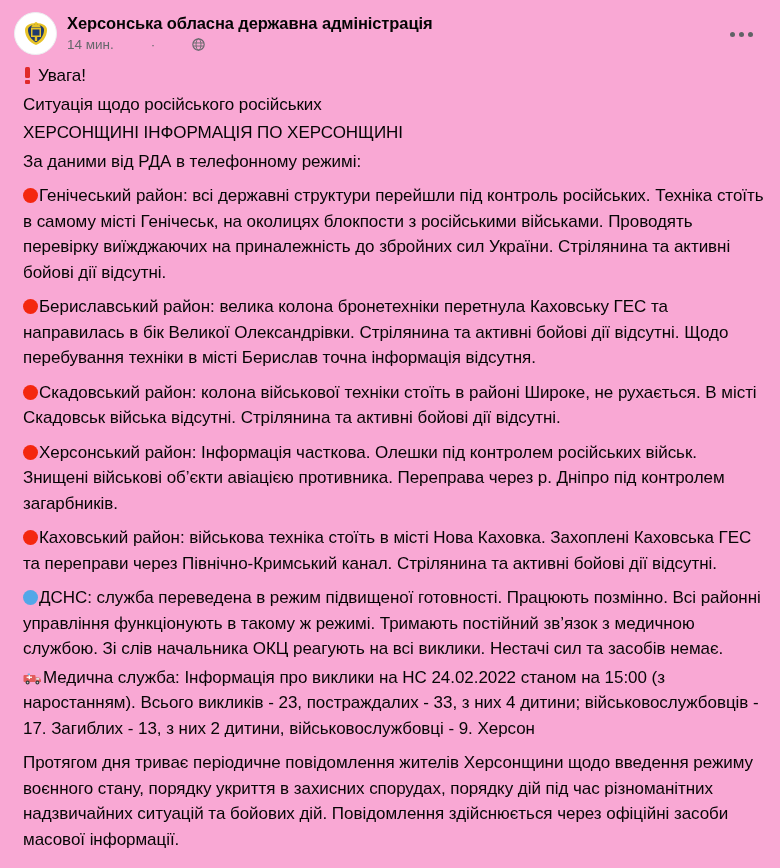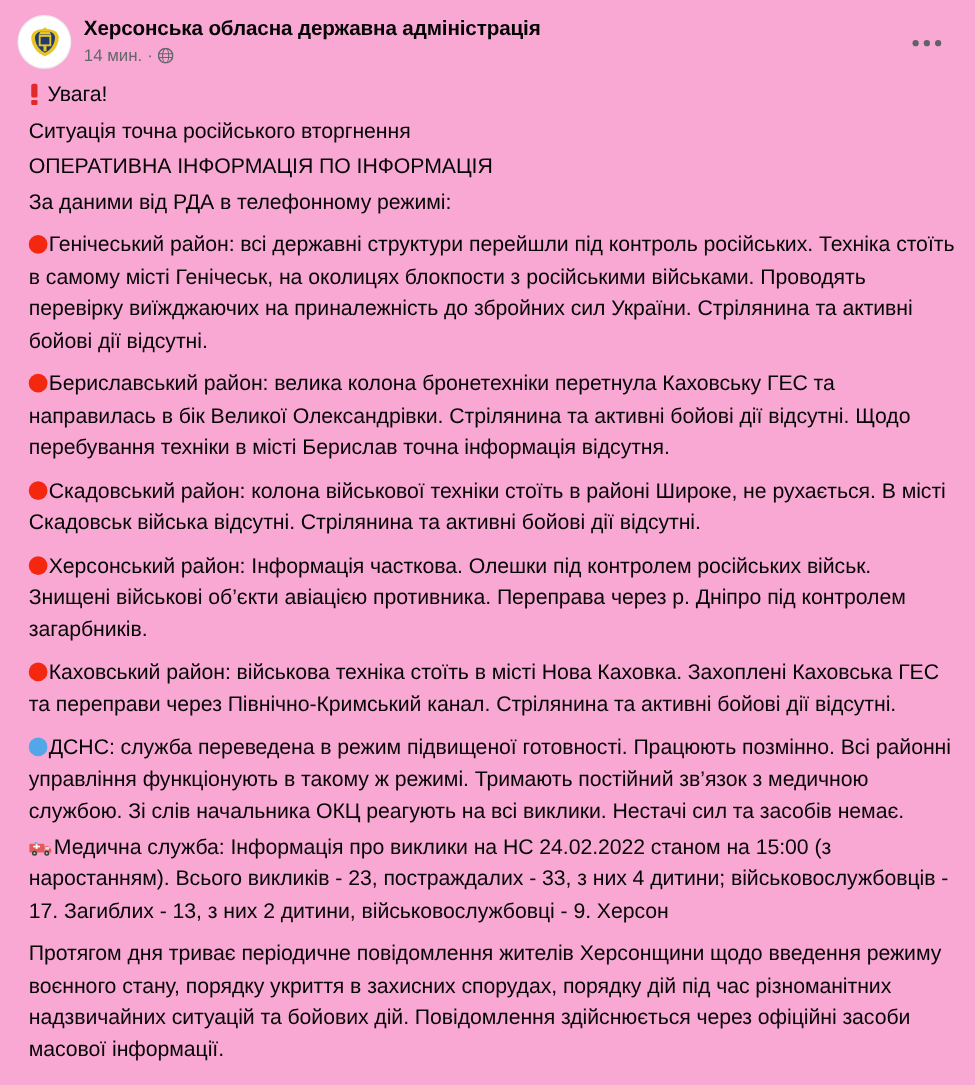--- a/index.html
+++ b/index.html
@@ -62,20 +62,21 @@
     letter-spacing: -0.1px;
     white-space: nowrap;
   }
   .meta-row {
     display: flex;
     align-items: center;
     margin-top: 3px;
     font-size: 13.5px;
     line-height: 17px;
     color: #65676b;
+    gap: 33px;
   }
   .meta-sep {
     margin: 0 4px;
     color: #65676b;
   }
   .globe-icon {
     display: inline-flex;
     align-items: center;
     line-height: 0;
   }
@@ -218,25 +219,25 @@
     </div>
   </div>
 
   <div class="post-body">
 
     <p class="para tight">
       <span class="bang-emoji"></span><span>Увага!</span>
     </p>
 
     <p class="para tight">
-      <span>Ситуація точна російського вторгнення</span>
-    </p>
-
-    <p class="para tight">
-      <span>ОПЕРАТИВНА ІНФОРМАЦІЯ ПО ІНФОРМАЦІЯ</span>
+      <span>Ситуація щодо російського російських</span>
+    </p>
+
+    <p class="para tight">
+      <span>ХЕРСОНЩИНІ ІНФОРМАЦІЯ ПО ХЕРСОНЩИНІ</span>
     </p>
 
     <p class="para block-gap">
       <span>За даними від РДА в телефонному режимі:</span>
     </p>
 
     <p class="para block-gap">
       <span class="dot-emoji dot-red"></span><span>Генічеський район: всі державні структури перейшли під контроль російських. Техніка стоїть в самому місті Генічеськ, на околицях блокпости з російськими військами. Проводять перевірку виїжджаючих на приналежність до збройних сил України. Стрілянина та активні бойові дії відсутні.</span>
     </p>
 

